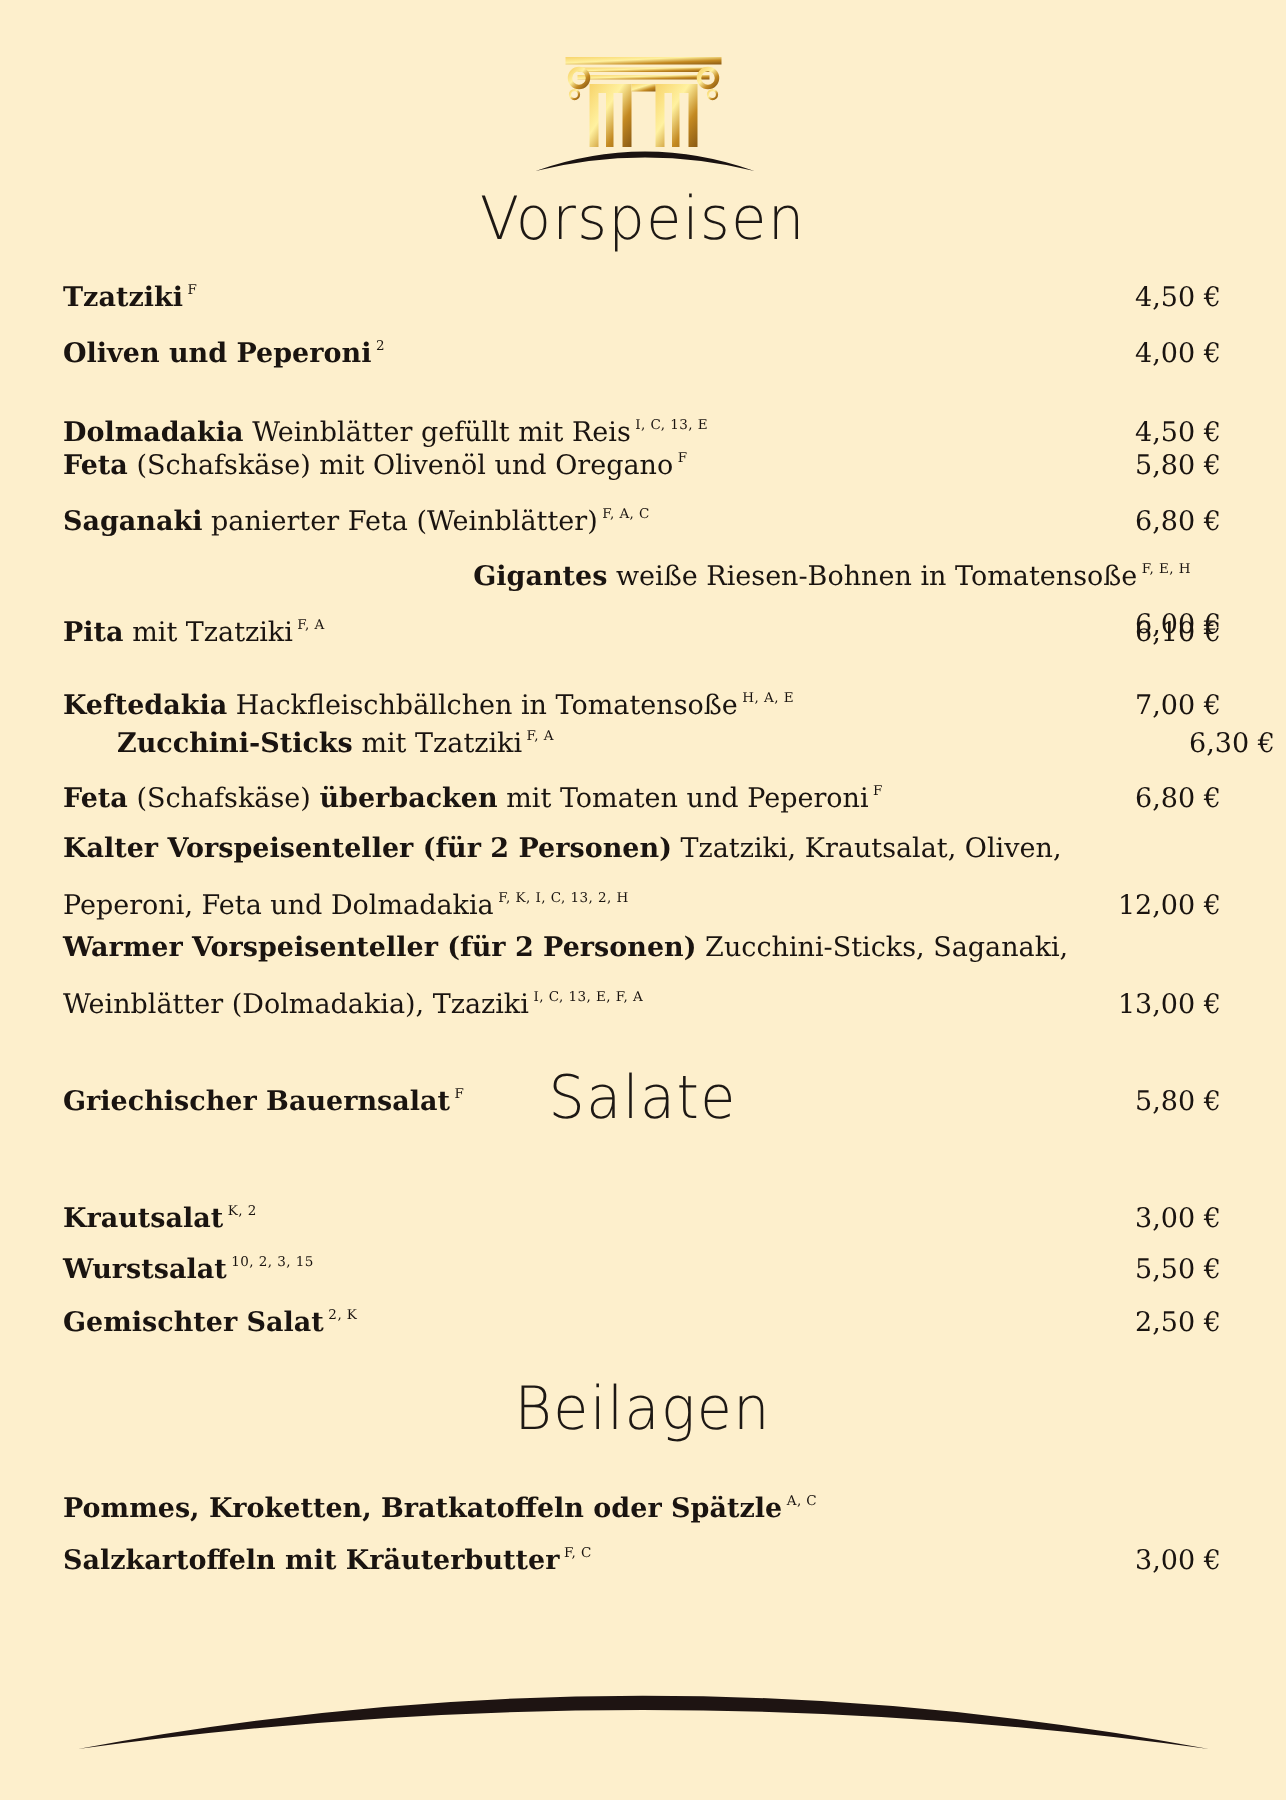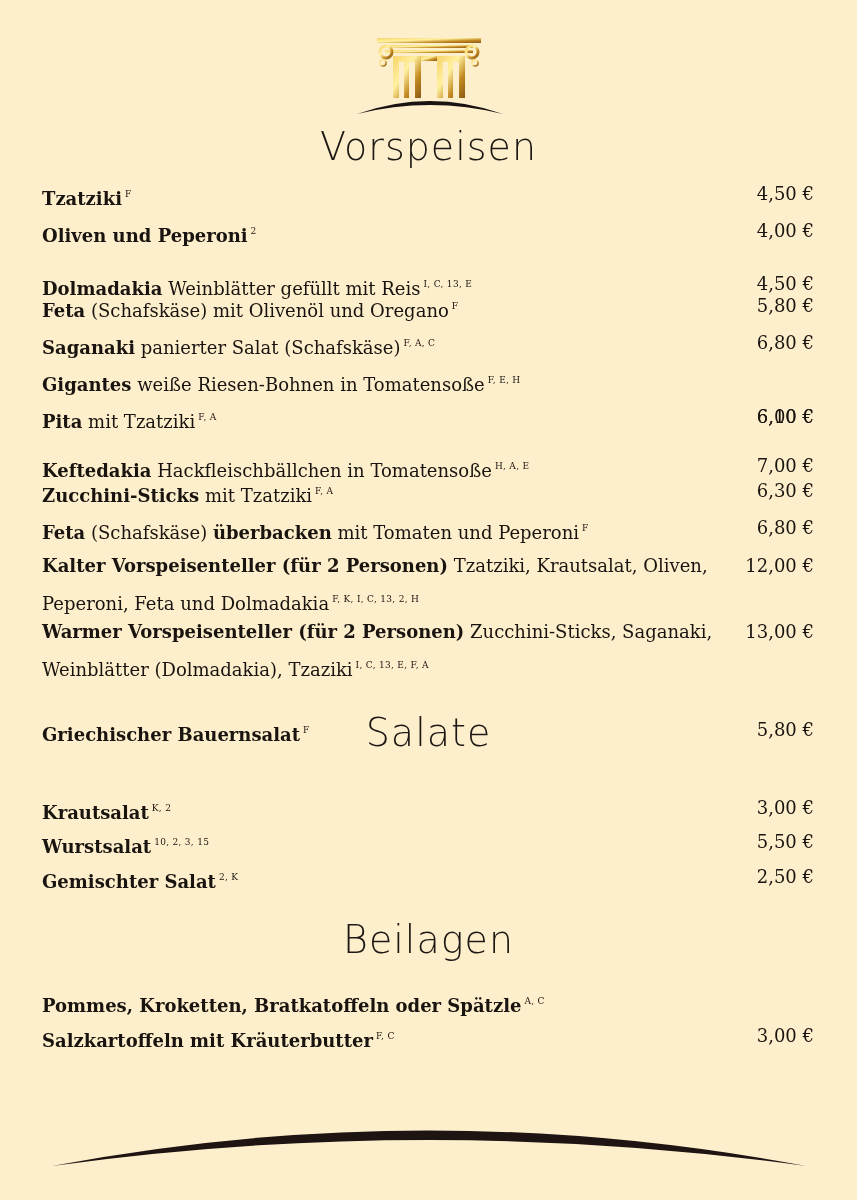--- a/index.html
+++ b/index.html
@@ -13,21 +13,21 @@
     }
     .logo { position: absolute; left: 355px; top: 36px; width: 150px; height: 80px; }
     .section-title {
       position: absolute; left: 0; width: 857px; text-align: center;
       font-family: "DejaVu Sans", "Liberation Sans", sans-serif;
       font-weight: 200; font-size: 38px; letter-spacing: 1px; color: #1d1814;
       transform: scaleY(1.05);
     }
     .row {
       position: absolute; left: 42px; width: 772px;
-      display: flex; justify-content: space-between; 
+      display: flex; justify-content: space-between; align-items: flex-end;
       font-size: 18px; line-height: 32px;
     }
     .row.two-line { line-height: 32.5px; }
     .desc { flex: 1; padding-right: 20px; }
     .name { font-weight: bold; }
     .sup { font-size: 9px; vertical-align: 8px; margin-left: 3px; letter-spacing: 0.3px; }
     .price { white-space: nowrap; text-align: right; }
     .swoosh { position: absolute; left: 0; top: 1100px; width: 857px; height: 100px; }
   </style>
 </head>
@@ -67,36 +67,36 @@
 </div>
 <div class="row" style="top:268px;">
   <div class="desc"><span class="name">Dolmadakia</span> <span>Weinblätter gefüllt mit Reis</span><span class="sup">I, C, 13, E</span></div>
   <div class="price">4,50 €</div>
 </div>
 <div class="row" style="top:290px;">
   <div class="desc"><span class="name">Feta</span> <span>(Schafskäse) mit Olivenöl und Oregano</span><span class="sup">F</span></div>
   <div class="price">5,80 €</div>
 </div>
 <div class="row" style="top:327px;">
-  <div class="desc"><span class="name">Saganaki</span> <span>panierter Salat (Schafskäse)</span><span class="sup">F, A, C</span></div>
+  <div class="desc"><span class="name">Saganaki</span> <span>panierter Feta (Weinblätter)</span><span class="sup">F, A, C</span></div>
   <div class="price">6,80 €</div>
 </div>
 <div class="row" style="top:364px;flex-direction:column;">
   <div class="desc"><span class="name">Gigantes</span> <span>weiße Riesen-Bohnen in Tomatensoße</span><span class="sup">F, E, H</span></div>
   <div class="price">6,00 €</div>
 </div>
 <div class="row" style="top:401px;">
   <div class="desc"><span class="name">Pita</span> <span>mit Tzatziki</span><span class="sup">F, A</span></div>
   <div class="price">6,10 €</div>
 </div>
 <div class="row" style="top:450px;">
   <div class="desc"><span class="name">Keftedakia</span> <span>Hackfleischbällchen in Tomatensoße</span><span class="sup">H, A, E</span></div>
   <div class="price">7,00 €</div>
 </div>
-<div class="row" style="top:475px;">
+<div class="row" style="top:475px;margin-left:36px;">
   <div class="desc"><span class="name">Zucchini-Sticks</span> <span>mit Tzatziki</span><span class="sup">F, A</span></div>
   <div class="price">6,30 €</div>
 </div>
 <div class="row" style="top:512px;">
   <div class="desc"><span class="name">Feta</span> <span>(Schafskäse)</span> <span class="name">überbacken</span> <span>mit Tomaten und Peperoni</span><span class="sup">F</span></div>
   <div class="price">6,80 €</div>
 </div>
 <div class="row two-line" style="top:550px;">
   <div class="desc"><span class="name">Kalter Vorspeisenteller (für 2 Personen)</span> <span>Tzatziki, Krautsalat, Oliven, Peperoni, Feta und Dolmadakia</span><span class="sup">F, K, I, C, 13, 2, H</span></div>
   <div class="price">12,00 €</div>

